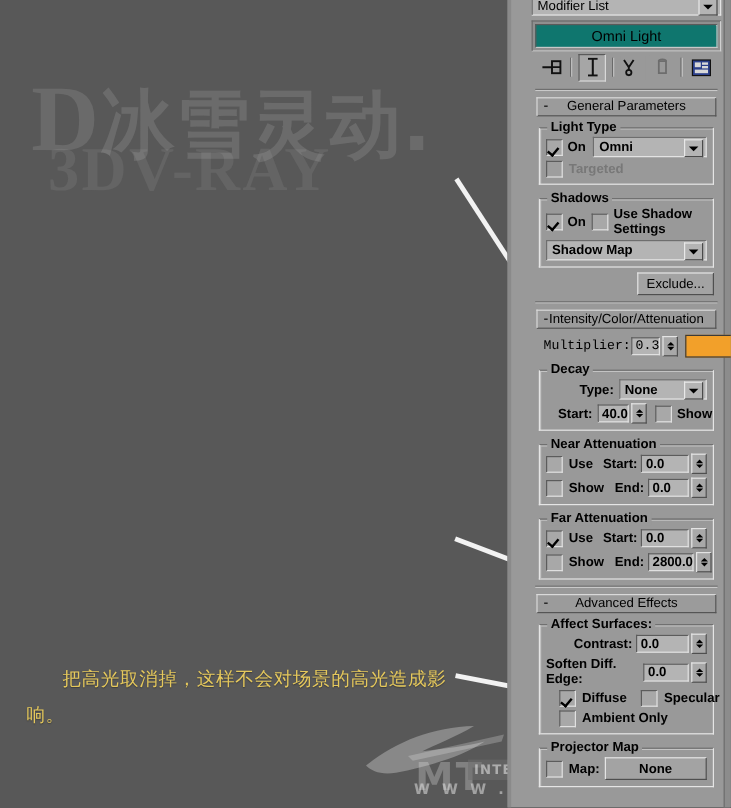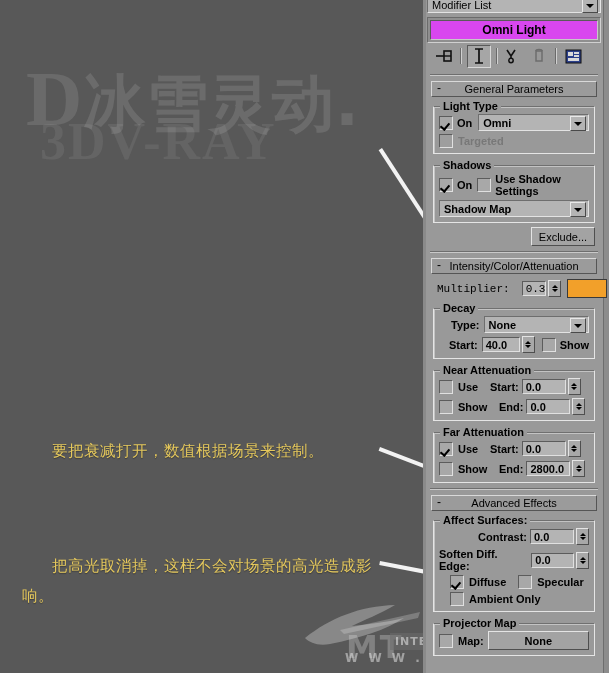--- a/index.html
+++ b/index.html
@@ -97,21 +97,21 @@
     border-top:1px solid #e8e8e8;border-left:1px solid #e8e8e8;
     border-bottom:1px solid #4a4a4a;border-right:1px solid #4a4a4a;
     display:flex;align-items:center;justify-content:center;
   }
   .combo .arrow i{
     display:block;width:0;height:0;
     border-left:4px solid transparent;border-right:4px solid transparent;
     border-top:4px solid #000;
   }
   .stackname{
-    height:18px;background:#d946ef;color:#000;font-weight:bold;font-size:12px;
+    height:18px;background:#0f766e;color:#000;font-weight:normal;font-size:12px;
     display:flex;align-items:center;justify-content:center;
     border-top:1px solid #5a5a5a;border-left:1px solid #5a5a5a;
     border-bottom:1px solid #c8c8c8;border-right:1px solid #c8c8c8;
   }
   .toolstrip{
     height:26px;display:flex;align-items:center;gap:3px;padding:0 6px;
     background:#999999;
   }
   .tbtn{
     width:22px;height:21px;display:flex;align-items:center;justify-content:center;
@@ -197,21 +197,20 @@
 </head>
 <body>
 
 <div id="tutorial-area">
 
   <div class="wm-main">
     <span class="wm-d">D</span><span>冰雪灵动.</span>
   </div>
   <div class="wm-sub">3DV-RAY</div>
 
-  <div class="note" id="note-atten">要把衰减打开，数值根据场景来控制。</div>
   <div class="note" id="note-spec">把高光取消掉，这样不会对场景的高光造成影响。</div>
 
   <div class="leader" id="leader-1"></div>
   <div class="leader" id="leader-2"></div>
   <div class="leader" id="leader-3"></div>
 </div>
 
 <div id="mt-watermark">
   <svg id="mt-swoosh" width="180" height="60" viewBox="0 0 180 60">
     <path d="M5 38 C30 18 60 6 95 5 C80 14 64 20 52 26 C70 24 88 22 104 18 C86 30 60 38 30 44 C18 46 10 43 5 38 Z" fill="rgba(235,235,235,0.33)"></path>
@@ -219,21 +218,21 @@
   </svg>
   <div class="mt-big">MT</div>
   <div class="mt-tag">INTERIOR DESIGN</div>
   <div class="mt-url">W W W . M T - B</div>
 </div>
 
 <div id="command-panel">
   <div class="edge-l"></div>
   <div class="panel-scroll"></div>
 
-  <div class="panel-pad" style="padding:0 8px 0 4px;box-sizing:border-box;">
+  <div class="panel-pad" style="padding:0 8px 0 20px;box-sizing:border-box;">
 
     <div class="combo" style="margin-top:-4px;">
       <span>Modifier List</span>
       <span class="arrow">
           <i></i>
         </span>
     </div>
 
     <div style="margin-top:4px;background:#8f8f8f;padding:2px;border-top:1px solid #6b6b6b;border-left:1px solid #6b6b6b;border-bottom:1px solid #d0d0d0;border-right:1px solid #d0d0d0;">
       <div class="stackname">Omni Light</div>
@@ -325,32 +324,32 @@
 
     <div class="divider"></div>
 
     <div class="rollout-title">
       <span class="minus">-</span>
       <span>Intensity/Color/Attenuation</span>
     </div>
 
     <div class="row" style="margin:5px 8px 0 10px;font-family:Liberation Mono, monospace;">
       <span class="lbl">Multiplier:</span>
-      <div class="field" style="width:28px;margin-left:12px;">0.3</div>
+      <div class="field" style="width:28px;margin-left:0;">0.3</div>
       <div class="spin">
           <i class="up"></i>
           <i class="dn"></i>
         </div>
       <div class="swatch"></div>
     </div>
 
     <div class="group" style="margin-top:10px;">
       <span class="glabel">Decay</span>
       <div class="row">
-        <span class="lbl" style="margin-left:12px;">Type:</span>
+        <span class="lbl" style="margin-left:28px;">Type:</span>
         <div class="combo" style="flex:1;margin-left:4px;">
           <span>None</span>
           <span class="arrow">
               <i></i>
             </span>
         </div>
       </div>
       <div class="row" style="margin-bottom:0;">
         <span class="lbl" style="margin-left:10px;">Start:</span>
         <div class="field" style="width:42px;margin-left:4px;">40.0</div>

